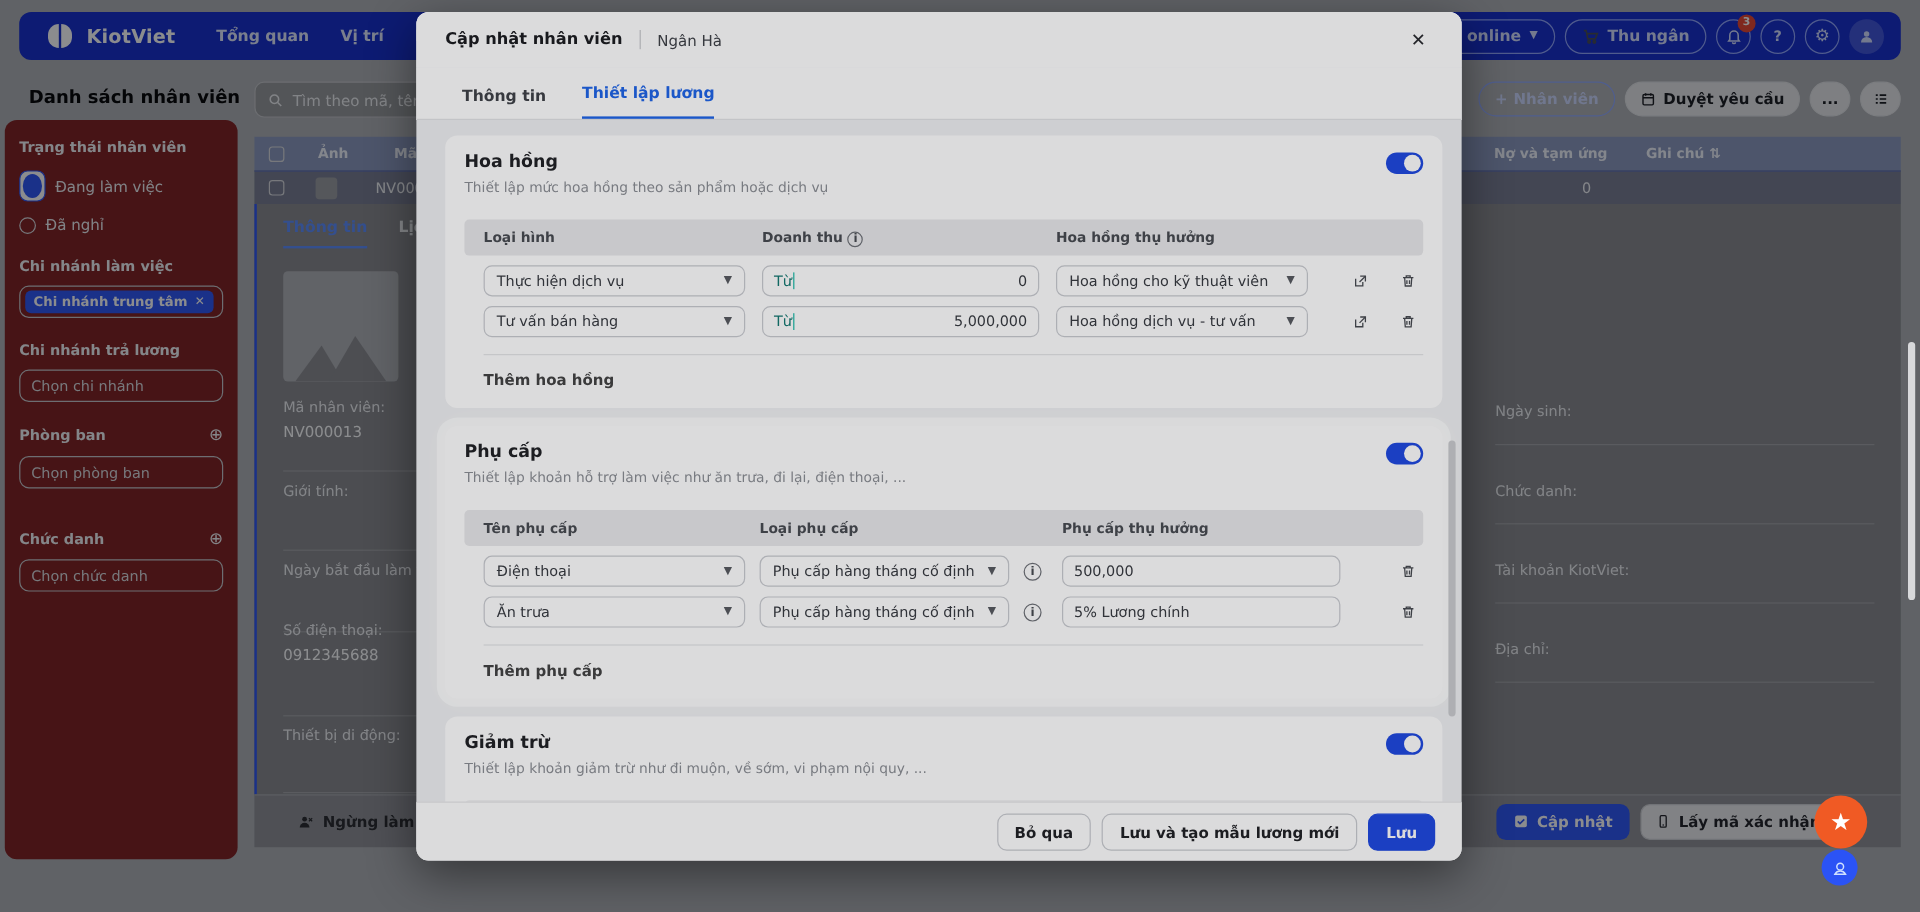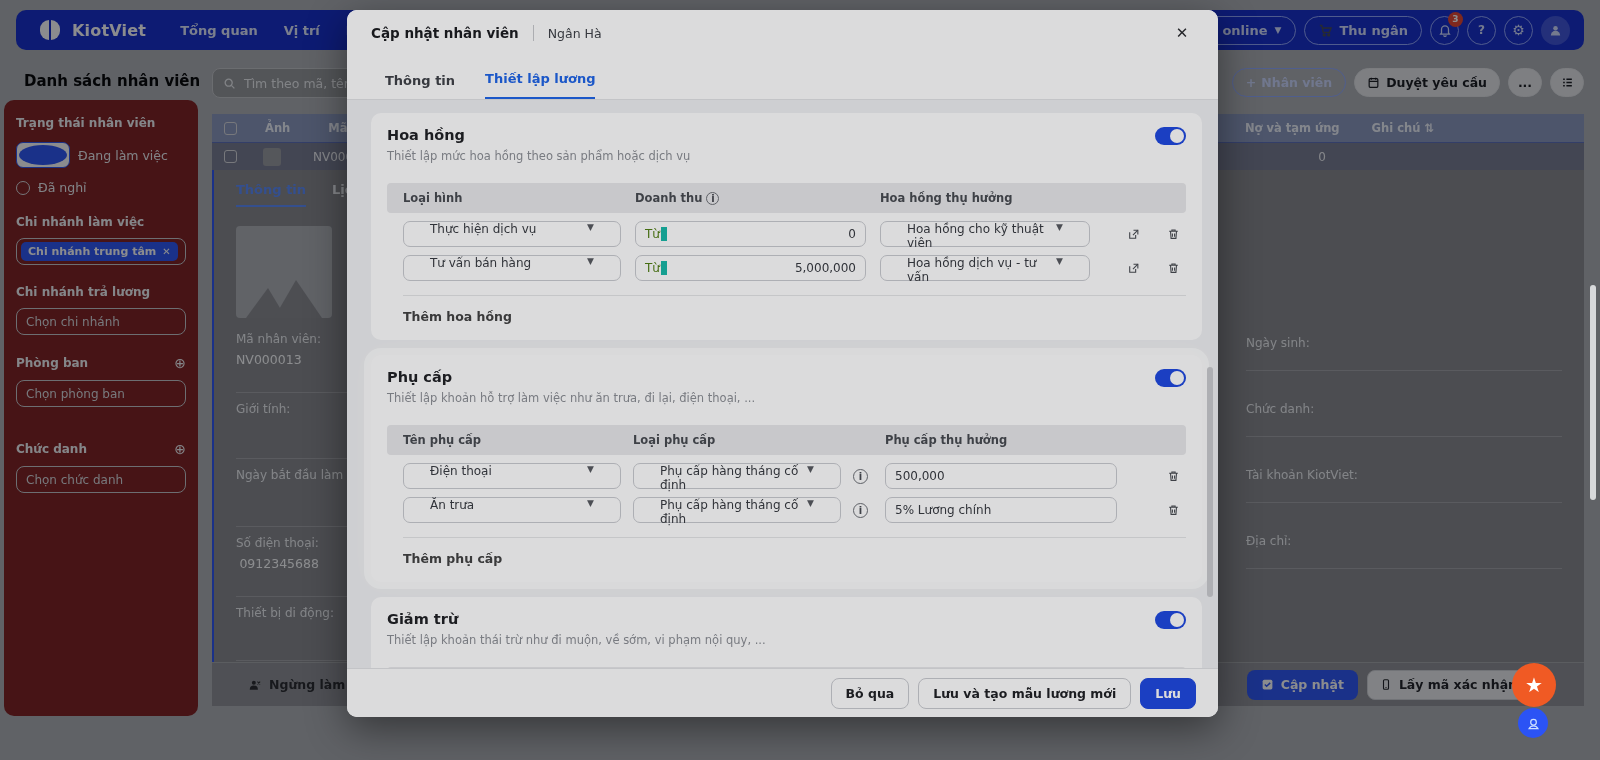--- a/index.html
+++ b/index.html
@@ -106,26 +106,26 @@
   .c-desc { font-size:11.5px; color:#8a8d93; margin-top:6px; }
   .toggle { margin-left:auto; width:31px; height:18px; border-radius:9px; background:#1B46E0; position:relative; flex:0 0 auto; }
   .toggle::after { content:""; position:absolute; right:2px; top:2px; width:14px; height:14px; background:#fff; border-radius:50%; }
 
   .grid-com { display:grid; grid-template-columns:218px 231px 210px 1fr 26px 26px; column-gap:14px; align-items:center; }
   .grid-alw { display:grid; grid-template-columns:218px 208px 20px 232px 1fr 26px; column-gap:12px; align-items:center; }
   .grid-ded { display:grid; grid-template-columns:218px 230px 240px 1fr; column-gap:14px; align-items:center; }
   .thead { background:#E9E9EB; border-radius:4px; height:30px; margin-top:20px; padding:0 0 0 16px; font-size:11.5px;
            font-weight:bold; color:#45484e; }
   .trow { margin-top:8px; padding-left:16px; }
-  .sel { height:26px; border:1px solid #c9cbd0; border-radius:7px; background:#fff; display:flex; 
-         padding:0 26px; font-size:12px; color:#34373d; }
+  .sel { height:26px; border:1px solid #c9cbd0; border-radius:7px; background:#fff; display:flex; align-items:center;
+         padding:0 10px; font-size:12px; color:#34373d; }
   .sel .car { margin-left:auto; font-size:9px; color:#55585e; }
   .inp { height:26px; border:1px solid #c9cbd0; border-radius:7px; background:#fff; display:flex; align-items:center;
          padding:0 9px; font-size:12px; color:#34373d; }
-  .inp .pre { color:#4d7c0f; border-right:6px solid #14b8a6; padding-right:1px; margin-right:7px; }
+  .inp .pre { color:#0f766e; border-right:1px solid #14b8a6; padding-right:1px; margin-right:7px; }
   .inp .val-r { margin-left:auto; }
   .ic { color:#45484e; font-size:13px; display:flex; align-items:center; justify-content:center; }
   .info-i { width:15px; height:15px; border:1px solid #6b6e74; border-radius:50%; font-size:10px; color:#45484e;
             display:inline-flex; align-items:center; justify-content:center; font-weight:bold; }
   .c-divider { height:1px; background:#e5e6e8; margin:14px 0 0 16px; }
   .add-link { display:inline-block; margin:13px 0 2px 16px; color:#404040; font-size:12.5px; font-weight:bold; }
 
   .m-footer { position:absolute; left:0; bottom:0; right:0; height:49px; background:#fff; border-radius:0 0 10px 10px;
               border-top:1px solid #e3e4e6; display:flex; align-items:center; justify-content:flex-end; gap:9px;
               padding-right:22px; z-index:1; }
@@ -306,21 +306,21 @@
   </div>
   <div class="abs" style="left:22px; top:162px;">
     <div class="d-label">Mã nhân viên:</div>
     <div class="d-value">NV000013</div>
   </div>
   <div class="d-div" style="left:22px; top:222px; width:112px;"></div>
   <div class="abs d-label" style="left:22px; top:232px;">Giới tính:</div>
   <div class="d-div" style="left:22px; top:288px; width:112px;"></div>
   <div class="abs d-label" style="left:22px; top:298px;">Ngày bắt đầu làm việc</div>
   <div class="d-div" style="left:22px; top:356px; width:112px;"></div>
-  <div class="abs" style="left:22px; top:366px;text-align:right;">
+  <div class="abs" style="left:22px; top:348px;">
     <div class="d-label">Số điện thoại:</div>
     <div class="d-value">0912345688</div>
   </div>
   <div class="d-div" style="left:22px; top:426px; width:112px;"></div>
   <div class="abs d-label" style="left:22px; top:436px;">Thiết bị di động:</div>
   <div class="d-div" style="left:22px; top:490px; width:112px;"></div>
 
   <div class="abs d-label" style="left:1032px; top:166px;">Ngày sinh:</div>
   <div class="d-div" style="left:1032px; top:200px; width:316px;"></div>
   <div class="abs d-label" style="left:1032px; top:232px;">Chức danh:</div>
@@ -526,21 +526,21 @@
         </span>
       </div>
       <div class="c-divider"></div>
       <span class="add-link">Thêm phụ cấp</span>
     </div>
 
     <div class="card" style="height:130px;">
       <div class="c-head">
         <div>
           <div class="c-title">Giảm trừ</div>
-          <div class="c-desc">Thiết lập khoản thái trừ như đi muộn, về sớm, vi phạm nội quy, ...</div>
+          <div class="c-desc">Thiết lập khoản giảm trừ như đi muộn, về sớm, vi phạm nội quy, ...</div>
         </div>
         <div class="toggle"></div>
       </div>
       <div class="thead grid-ded">
         
         
         
       </div>
     </div>
   </div>

